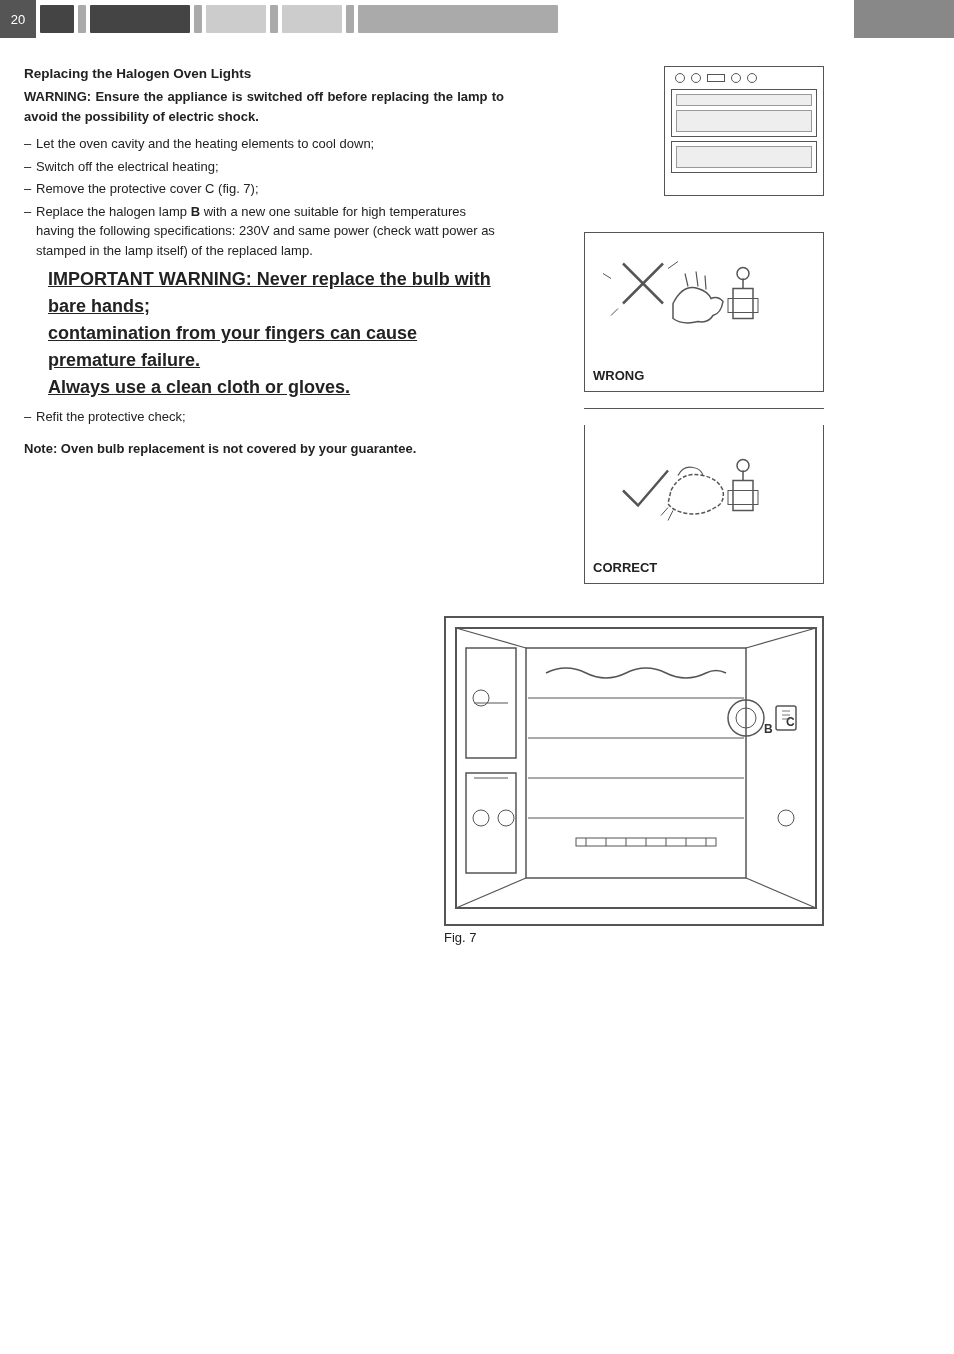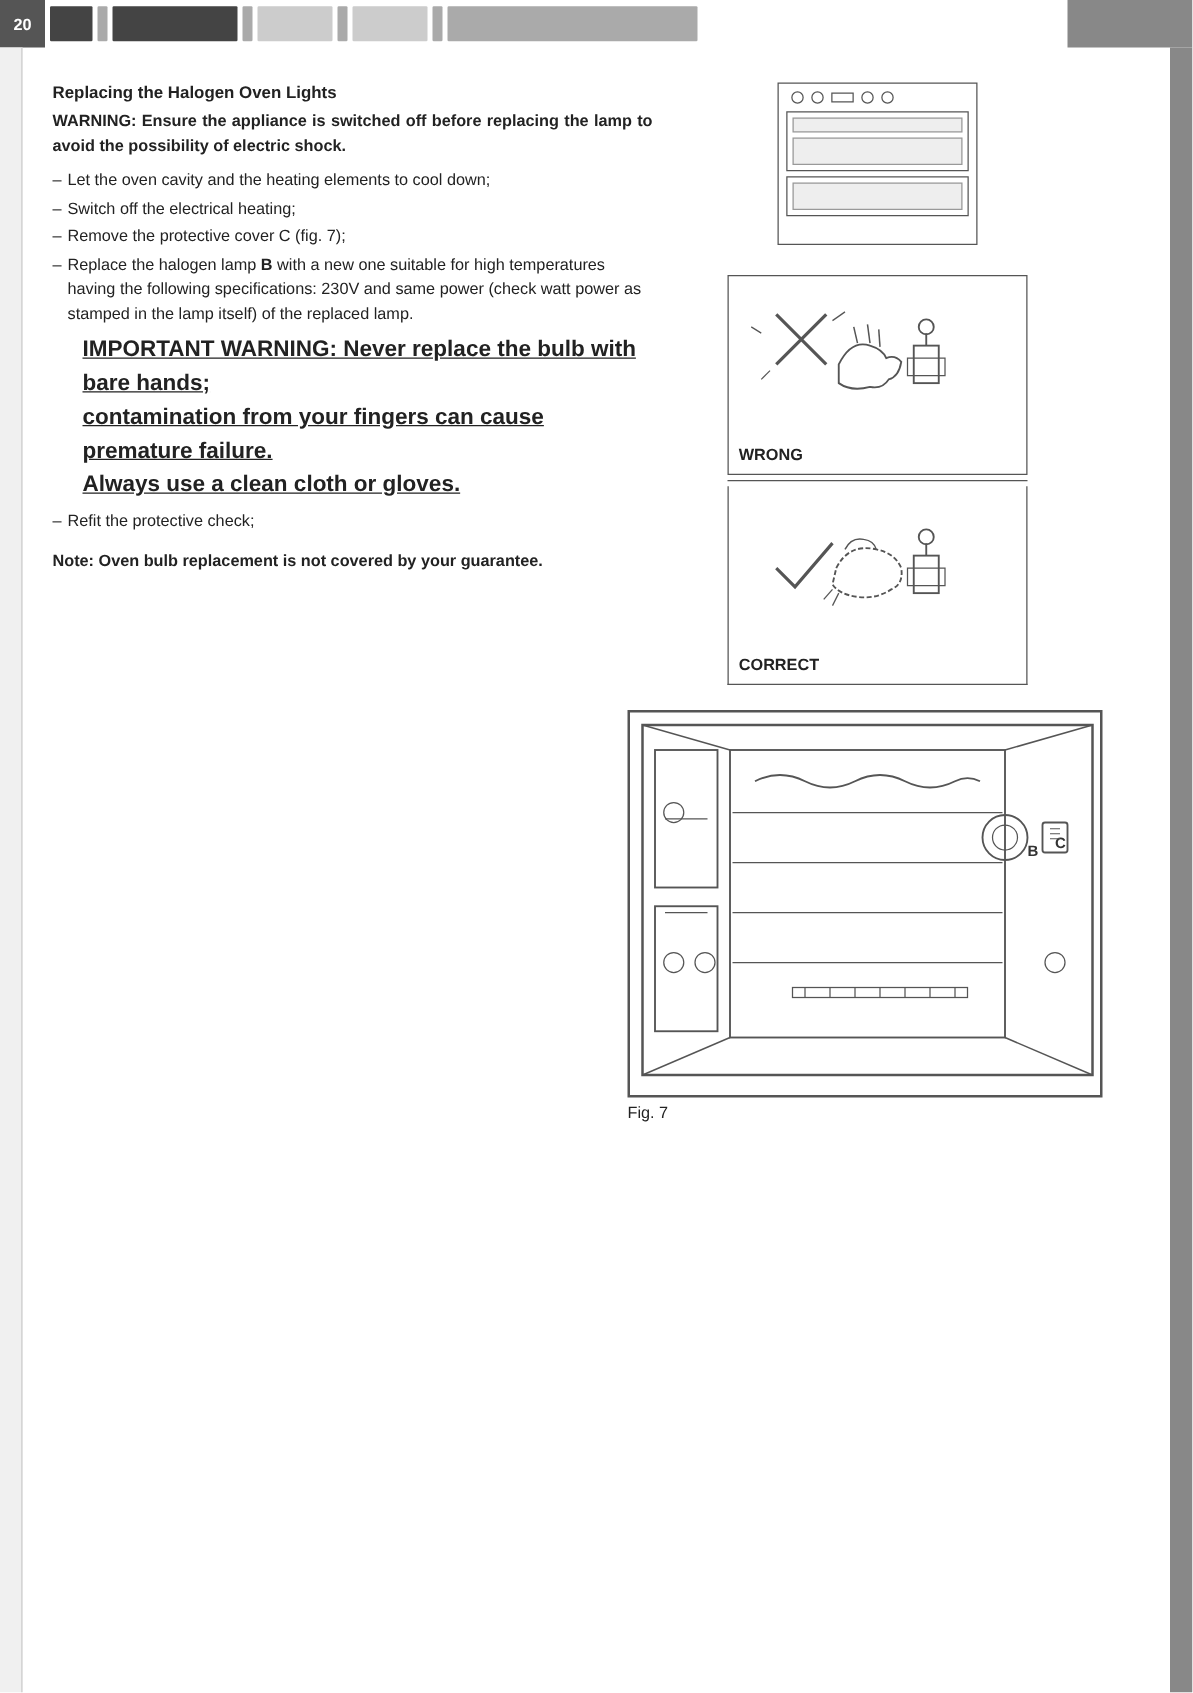--- a/index.html
+++ b/index.html
@@ -20,21 +20,21 @@
       height: 38px;
       background: #fff;
       padding: 0;
       border-bottom: none;
     }
     .top-bar-number {
       width: 36px;
       height: 38px;
       background: #555;
       color: #fff;
-      font-weight: bold;
+      font-weight: normal;
       font-size: 13px;
       display: flex;
       align-items: center;
       justify-content: center;
     }
     .top-bar-segments {
       display: flex;
       align-items: center;
       height: 38px;
       flex: 1;
@@ -52,21 +52,21 @@
 
     .top-bar-right {
       width: 100px;
       height: 38px;
       background: #888;
     }
 
     
     .page-layout {
       display: flex;
-      flex-direction: row;
+      flex-direction: column;
       min-height: calc(1354px - 38px);
     }
 
     .left-sidebar {
       width: 18px;
       background: #f0f0f0;
       border-right: 1px solid #ccc;
       flex-shrink: 0;
     }
 
@@ -87,22 +87,22 @@
     .text-column {
       flex: 1;
       padding-right: 20px;
       max-width: 500px;
     }
 
     .figures-column {
       width: 300px;
       display: flex;
       flex-direction: column;
-      align-items: center;
-      gap: 4px;
+      align-items: flex-end;
+      gap: 16px;
       padding-top: 0;
     }
 
     h2.section-title {
       font-size: 13.5px;
       font-weight: bold;
       margin-bottom: 6px;
     }
 
     .warning-text {

